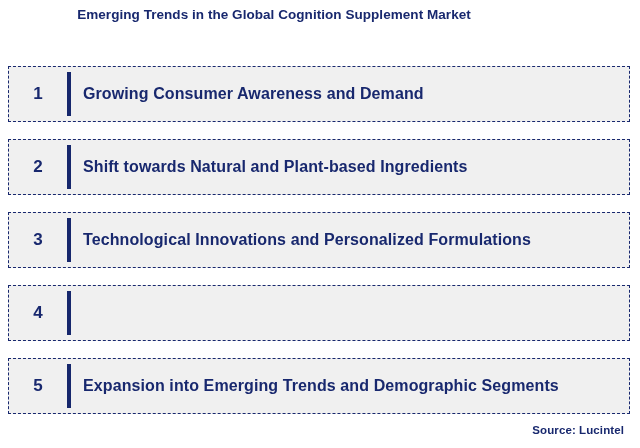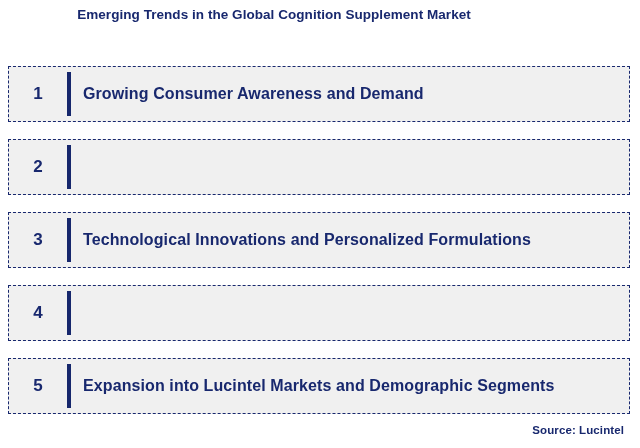--- a/index.html
+++ b/index.html
@@ -114,36 +114,37 @@
 
     <div class="trend-row">
       <div class="trend-number">1</div>
       <div class="trend-divider"></div>
       <div class="trend-label">Growing Consumer Awareness and Demand</div>
     </div>
 
     <div class="trend-row">
       <div class="trend-number">2</div>
       <div class="trend-divider"></div>
+      <div class="trend-label">Shift towards Natural and Plant-based Ingredients</div>
     </div>
 
     <div class="trend-row">
       <div class="trend-number">3</div>
       <div class="trend-divider"></div>
       <div class="trend-label">Technological Innovations and Personalized Formulations</div>
     </div>
 
     <div class="trend-row">
       <div class="trend-number">4</div>
       <div class="trend-divider"></div>
     </div>
 
     <div class="trend-row">
       <div class="trend-number">5</div>
       <div class="trend-divider"></div>
-      <div class="trend-label">Expansion into Lucintel Markets and Demographic Segments</div>
+      <div class="trend-label">Expansion into Emerging Trends and Demographic Segments</div>
     </div>
 
   </div>
 
   <div id="source-note">Source: Lucintel</div>
 
 </div>
 
 </body></html>

